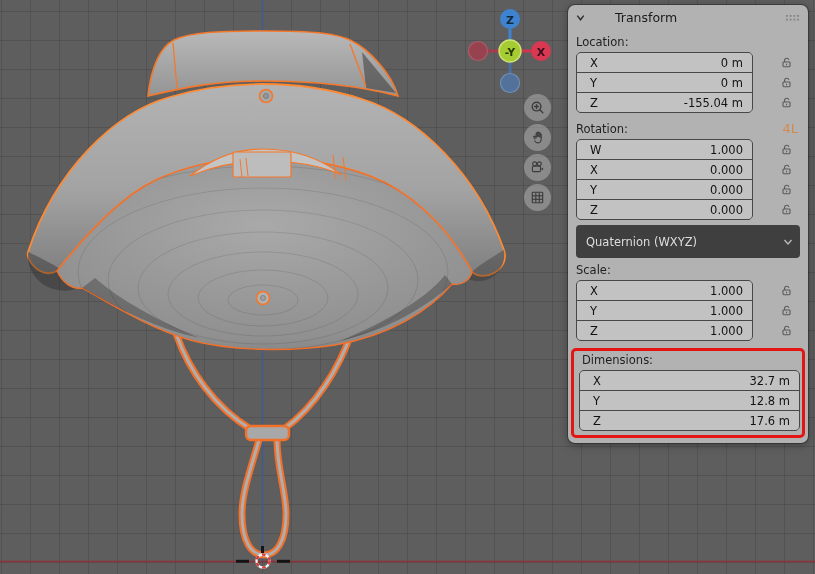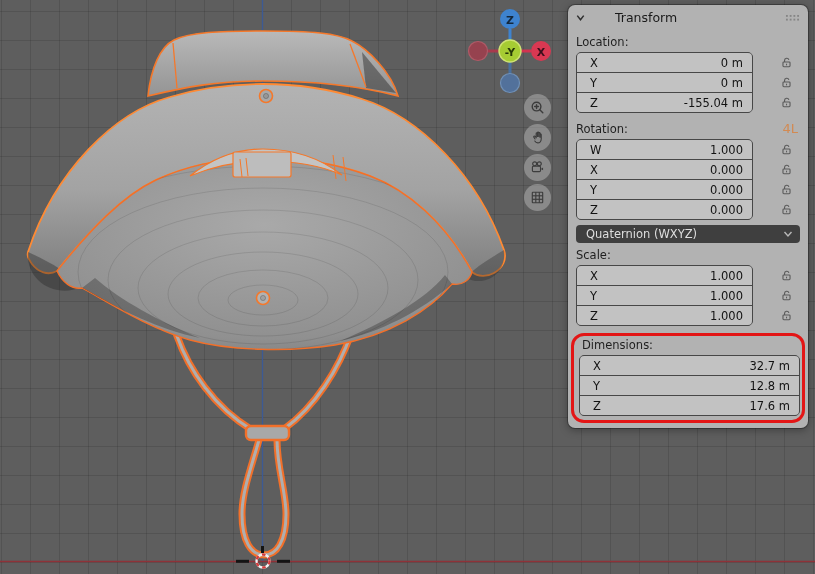--- a/index.html
+++ b/index.html
@@ -60,26 +60,26 @@
     justify-content:space-between;padding:0 9px 0 13px;
     font-size:11.5px;color:#121212;
   }
   .field-row + .field-row{margin-top:1px;}
   .lock-col{
     width:24px;margin-left:21px;display:flex;flex-direction:column;
     justify-content:space-around;align-items:center;padding:1px 0;
   }
   .lock-col svg{display:block;}
   .dropdown{
-    margin:5px 8px 0 8px;height:18px;background:#3f3f3f;border-radius:4px;
+    margin:5px 8px 0 8px;height:33px;background:#3f3f3f;border-radius:4px;
     display:flex;align-items:center;justify-content:space-between;
     padding:0 7px 0 10px;font-size:11.5px;color:#dedede;
   }
   .dims-box{
-    margin:7px 3px 0 3px;border:3px solid #e31515;border-radius:13px;
+    margin:7px 3px 0 3px;border:3px solid #e31515;border-radius:5px;
     padding:1px 2px 4px 2px;
   }
   .dims-box .section-label{margin:2px 0 3px 6px;}
   .dims-box .row-wrap{padding-left:3px;}
 </style>
 </head>
 <body>
 
 <div class="stage">
 

